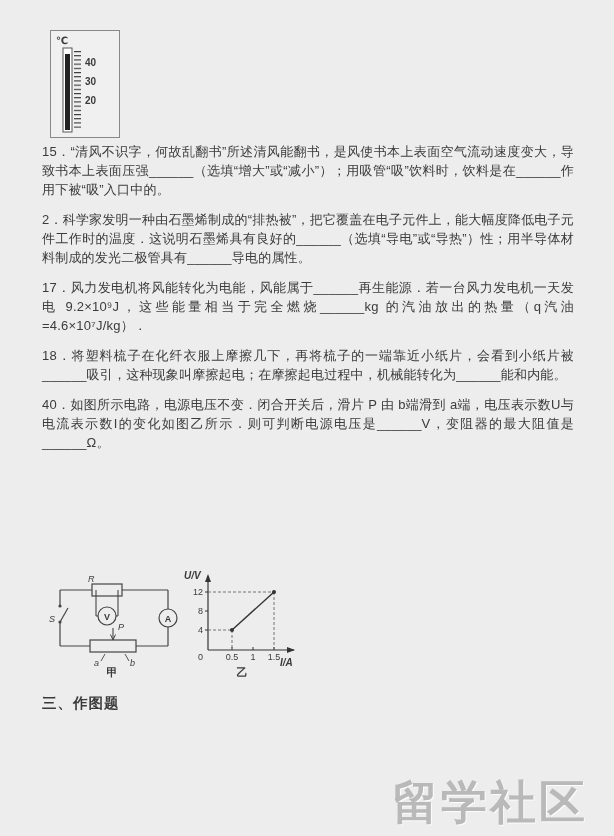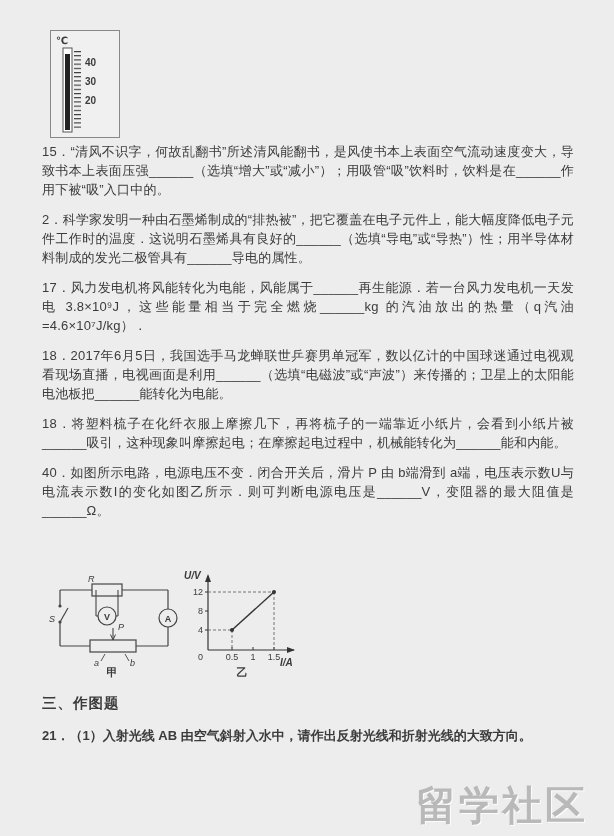--- a/index.html
+++ b/index.html
@@ -27,21 +27,21 @@
   }
   .q21{
     position:absolute;left:42px;top:726px;width:532px;
     font-size:13px;line-height:19px;font-weight:600;margin:0;
   }
   .watermark{
     position:absolute;right:26px;bottom:10px;
     text-align:center;color:#b9b9b9;line-height:1.05;
     text-shadow:1px 1px 0 rgba(255,255,255,.85);
   }
-  .watermark .wm-name{font-size:40px;font-weight:700;letter-spacing:3px;}
+  .watermark .wm-name{font-size:46px;font-weight:700;letter-spacing:3px;}
   .watermark .wm-site{font-size:15px;letter-spacing:.5px;}
   svg text{font-family:"Liberation Sans","DejaVu Sans",sans-serif;fill:#3b3b3b;}
 </style>
 </head>
 <body>
 
 <div class="page">
 
   <svg class="fig thermo" width="72" height="110" viewBox="0 0 72 110">
     <defs>
@@ -55,22 +55,21 @@
     <rect x="15" y="24" width="5" height="76" fill="#222222"></rect>
     <rect x="24" y="20" width="7" height="78" fill="url(#tkp)"></rect>
     <text x="35" y="36" font-size="10" font-weight="bold">40</text>
     <text x="35" y="55" font-size="10" font-weight="bold">30</text>
     <text x="35" y="74" font-size="10" font-weight="bold">20</text>
   </svg>
 
   <div class="questions">
     <p class="q">15．“清风不识字，何故乱翻书”所述清风能翻书，是风使书本上表面空气流动速度变大，导致书本上表面压强______（选填“增大”或“减小”）；用吸管“吸”饮料时，饮料是在______作用下被“吸”入口中的。</p>
     <p class="q">2．科学家发明一种由石墨烯制成的“排热被”，把它覆盖在电子元件上，能大幅度降低电子元件工作时的温度．这说明石墨烯具有良好的______（选填“导电”或“导热”）性；用半导体材料制成的发光二极管具有______导电的属性。</p>
-    <p class="q">17．风力发电机将风能转化为电能，风能属于______再生能源．若一台风力发电机一天发电 3.8×10⁹J，这些能量相当于完全燃烧______kg 的汽油放出的热量（q汽油=4.6×10⁷J/kg）．</p>
-    <p class="q">18．2017年6月5日，我国选手马龙蝉联世乒赛男单冠军，数以亿计的中国球迷通过电视观看现场直播，电视画面是利用______（选填“电磁波”或“声波”）来传播的；卫星上的太阳能电池板把______能转化为电能。</p>
+    <p class="q">17．风力发电机将风能转化为电能，风能属于______再生能源．若一台风力发电机一天发电 9.2×10⁹J，这些能量相当于完全燃烧______kg 的汽油放出的热量（q汽油=4.6×10⁷J/kg）．</p>
     <p class="q">18．将塑料梳子在化纤衣服上摩擦几下，再将梳子的一端靠近小纸片，会看到小纸片被______吸引，这种现象叫摩擦起电；在摩擦起电过程中，机械能转化为______能和内能。</p>
     <p class="q">40．如图所示电路，电源电压不变．闭合开关后，滑片 P 由 b端滑到 a端，电压表示数U与电流表示数I的变化如图乙所示．则可判断电源电压是______V，变阻器的最大阻值是______Ω。</p>
   </div>
 
   <svg class="fig circuit" width="140" height="102" viewBox="0 0 140 102">
     <g stroke="#444" stroke-width="1.2" fill="none">
 
       <line x1="12" y1="14" x2="120" y2="14"></line>
 
       <line x1="120" y1="14" x2="120" y2="70"></line>
@@ -144,19 +143,18 @@
     </g>
 
     <line x1="50" y1="66" x2="92" y2="28" stroke="#333" stroke-width="1.4"></line>
     <circle cx="50" cy="66" r="2" fill="#333"></circle>
     <circle cx="92" cy="28" r="2" fill="#333"></circle>
     <text x="60" y="112" font-size="11" text-anchor="middle" font-weight="bold">乙</text>
   </svg>
 
   <div class="section-title">三、作图题</div>
 
-  <p class="q21">21．（1）入射光线 AB 由空气斜射入水中，请作出反射光线和折射光线的大致方向。</p>
 
   <div class="watermark">
     <div class="wm-name">留学社区</div>
   </div>
 
 </div>
 
 </body></html>

